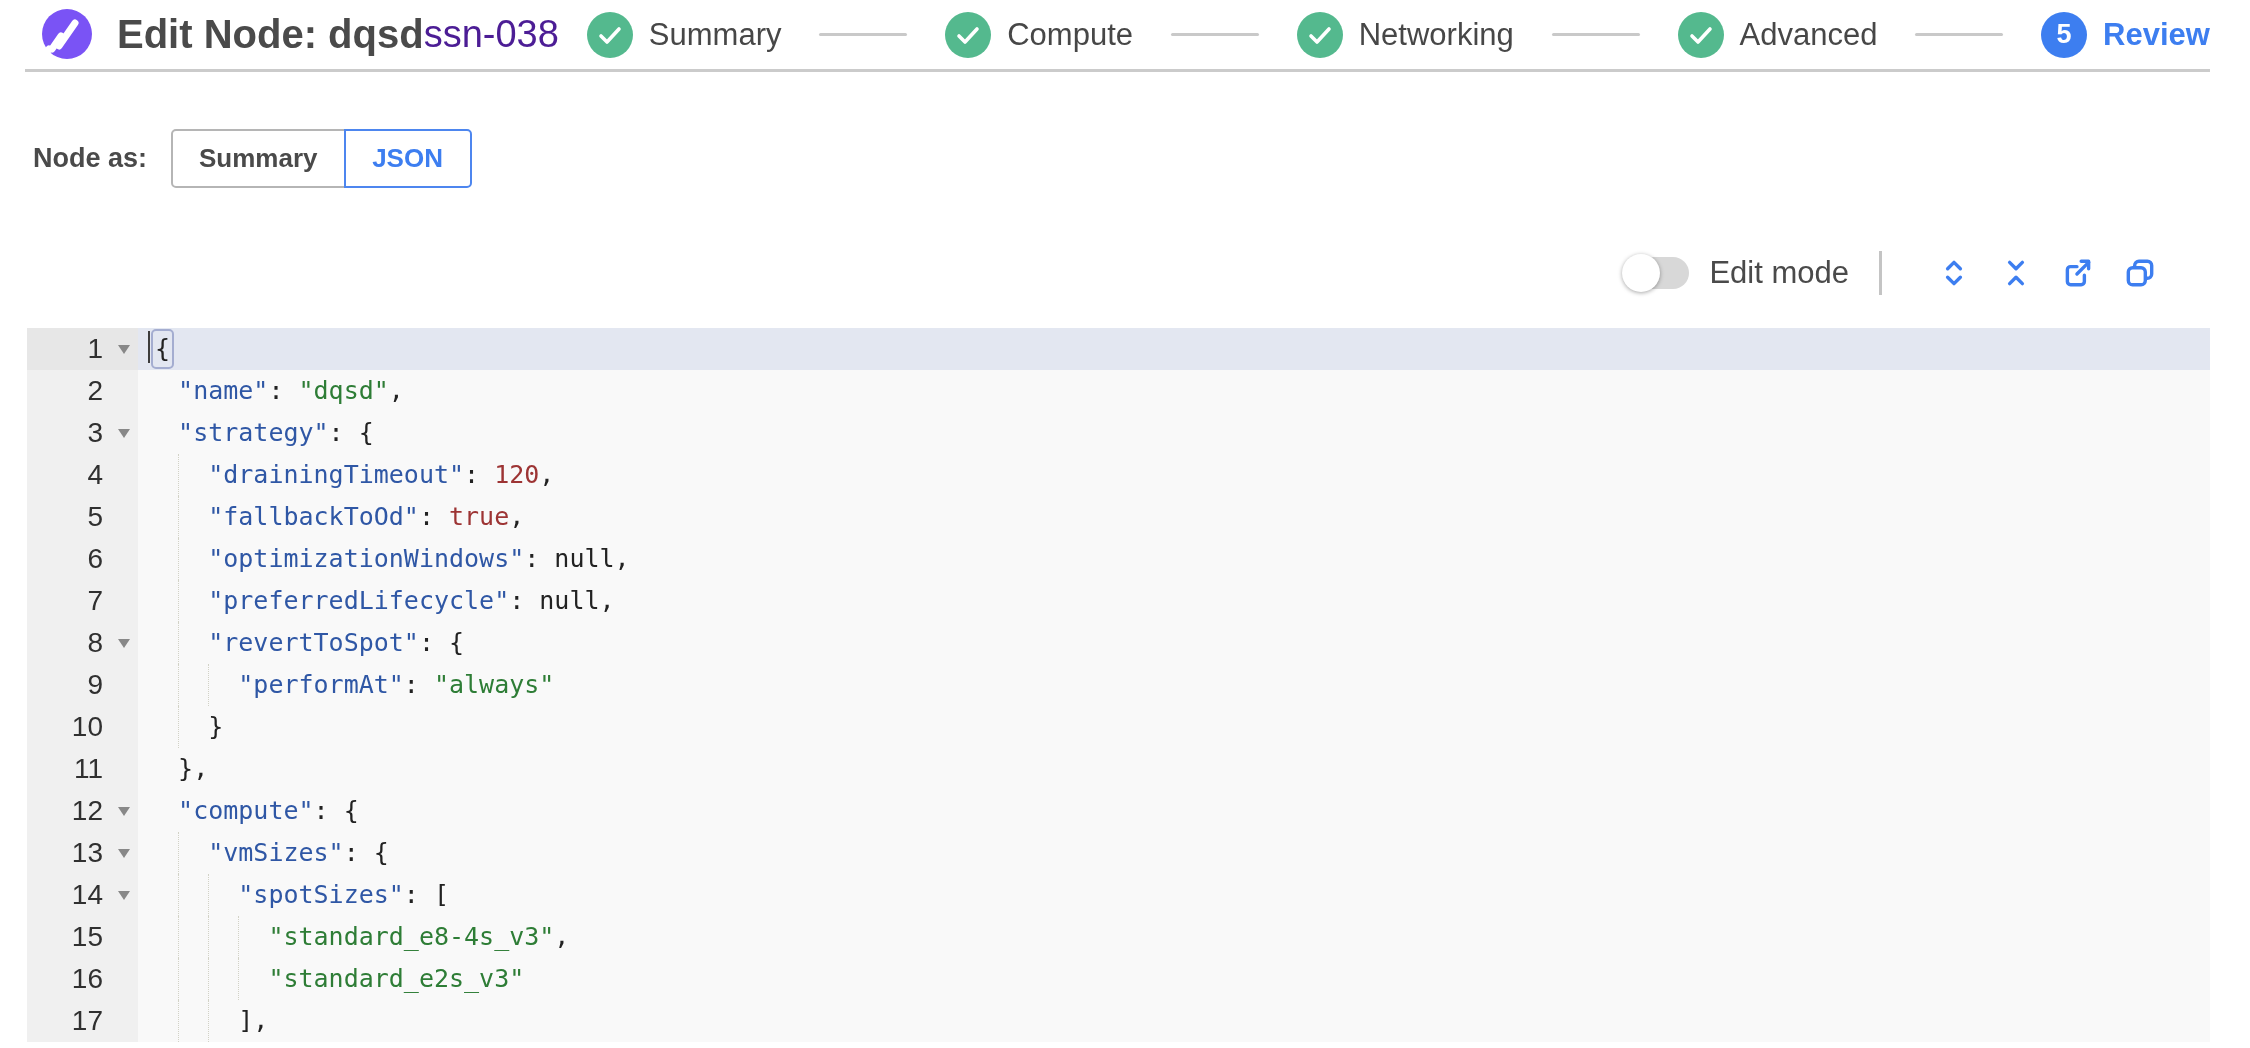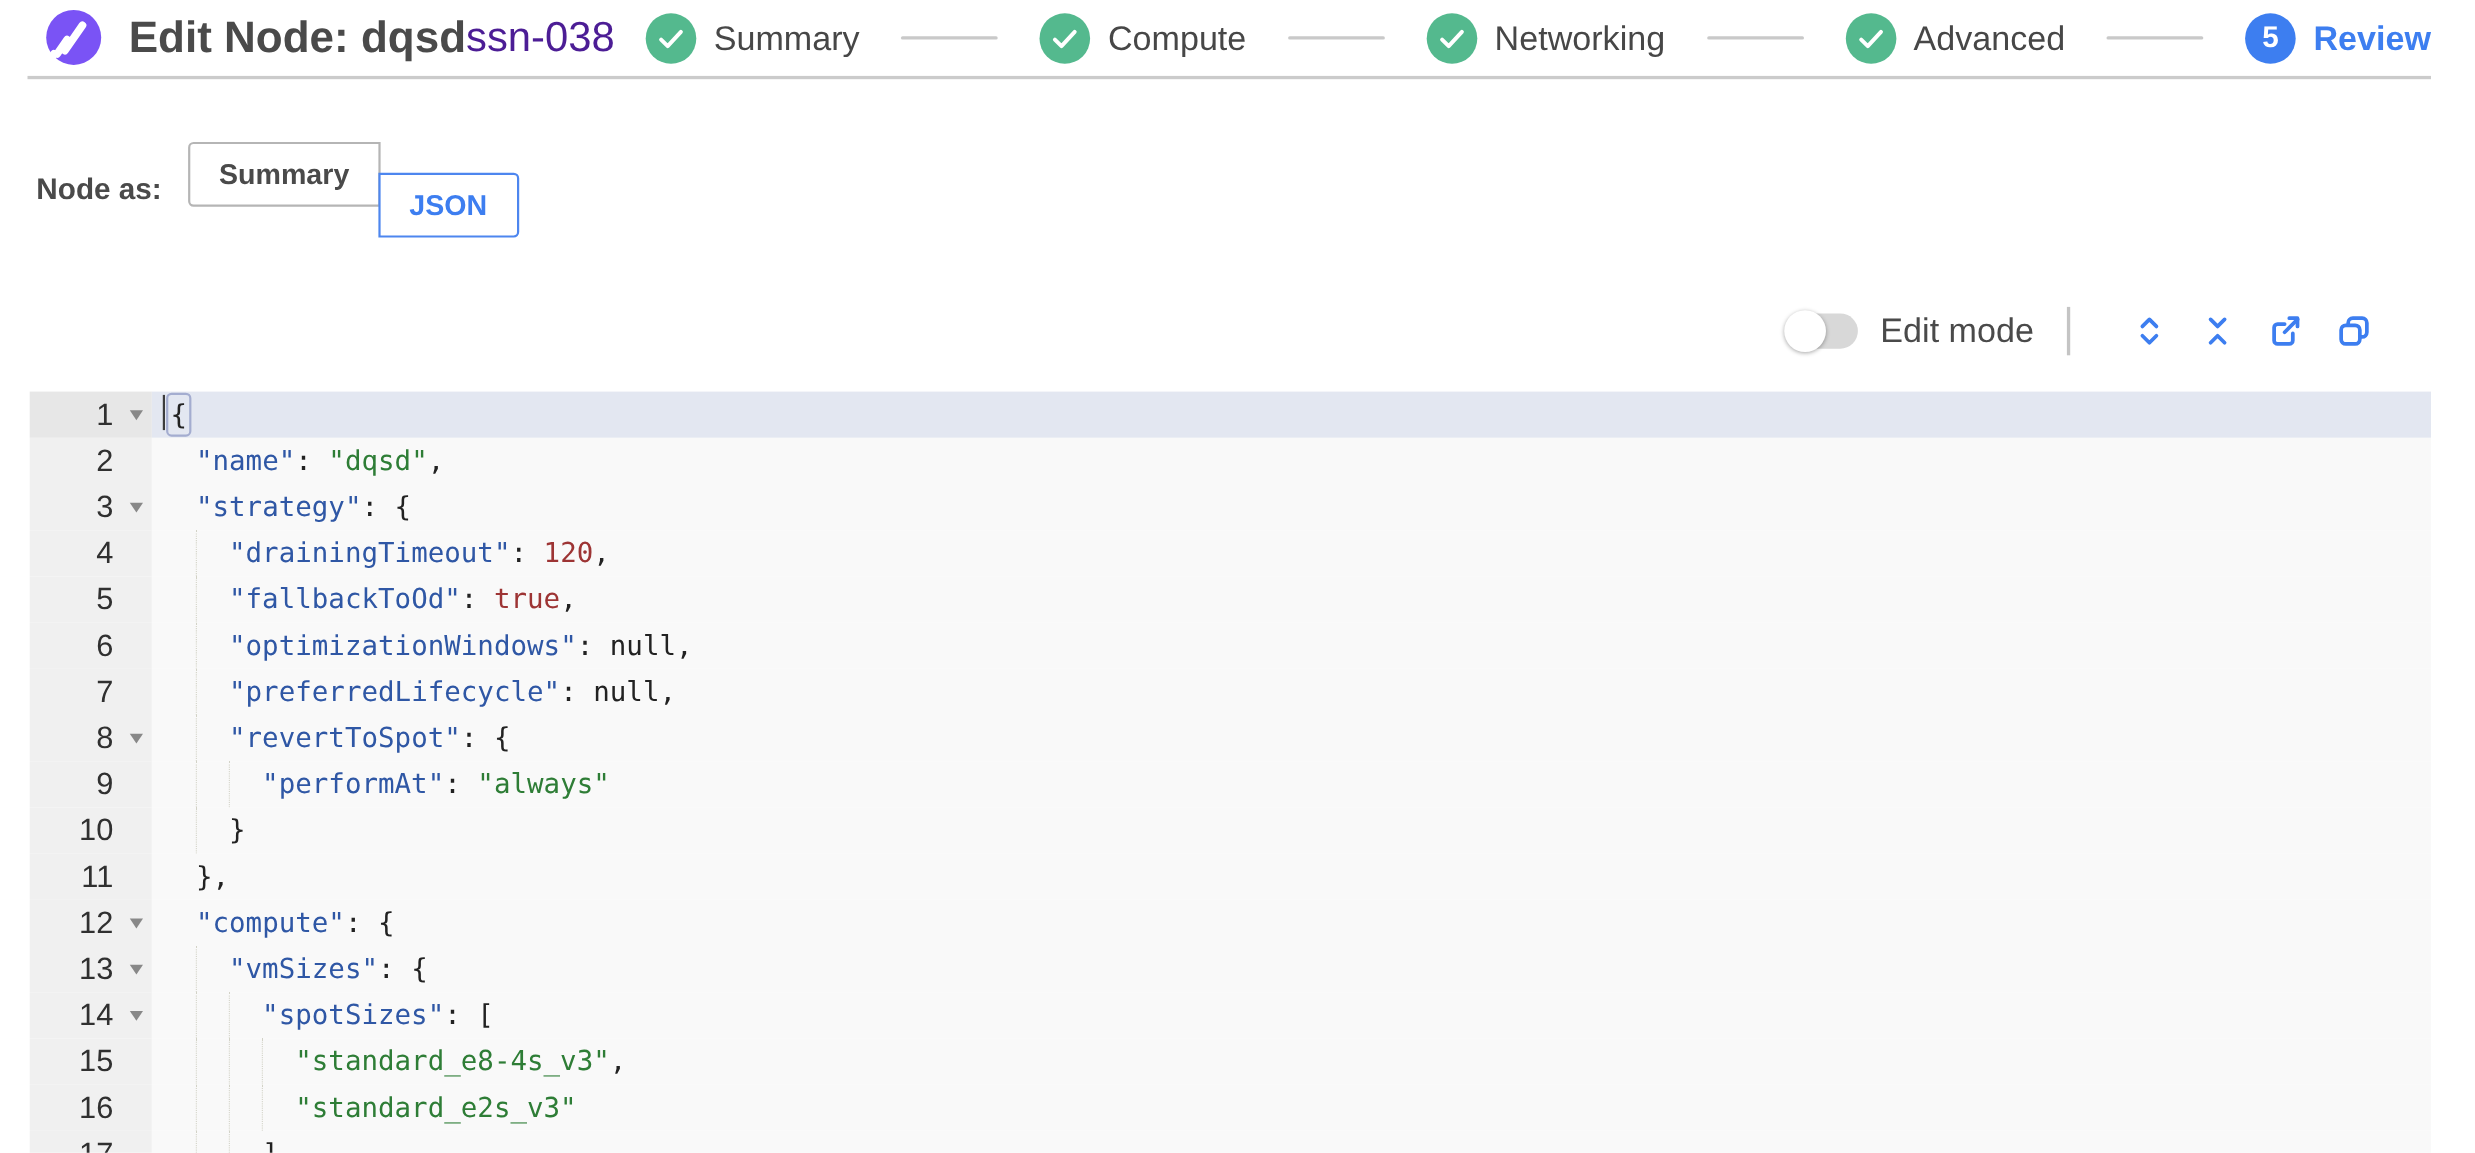--- a/index.html
+++ b/index.html
@@ -23,21 +23,21 @@
   .step.active .step-label { color:var(--accent); font-weight:600; }
   .connector { flex:1; max-width:88px; height:3px; background:#c9c9c9; margin:0 22px; border-radius:2px; }
 
   
   .viewas-row { margin:57px 0 0 33px; display:flex; align-items:center; }
   .viewas-label { font-size:27px; font-weight:bold; color:#4a4a4a; margin-right:24px; }
   .segmented { display:flex; }
   .seg-btn { height:59px; min-width:128px; padding:0 26px; background:#fff; font-family:inherit;
              font-size:26px; font-weight:bold; color:#4a4a4a; border:2px solid #b5b5b5; cursor:pointer; }
   .seg-btn:first-child { border-radius:5px 0 0 5px; }
-  .seg-btn:last-child { border-radius:0 5px 5px 0; margin-left:-2px;margin-top:28px; }
+  .seg-btn:last-child { border-radius:0 5px 5px 0; margin-left:-2px; }
   .seg-btn.selected { color:var(--accent); border-color:#4d86ef; position:relative; z-index:1; }
 
   
   .toolbar { margin:60px 90px 0 0; display:flex; align-items:center; justify-content:flex-end; height:50px; }
   .toggle { width:64px; height:32px; background:#d8d8d8; border-radius:16px; position:relative;
             flex:none; cursor:pointer; }
   .knob { position:absolute; left:-3px; top:-3px; width:38px; height:38px; background:#fff;
           border-radius:50%; box-shadow:0 1px 4px rgba(0,0,0,0.35); }
   .toggle-label { margin-left:20px; font-size:31px; font-weight:normal; color:#4a4a4a; }
   .vdivider { width:3px; height:44px; background:#c4c4c4; margin:0 30px; }

